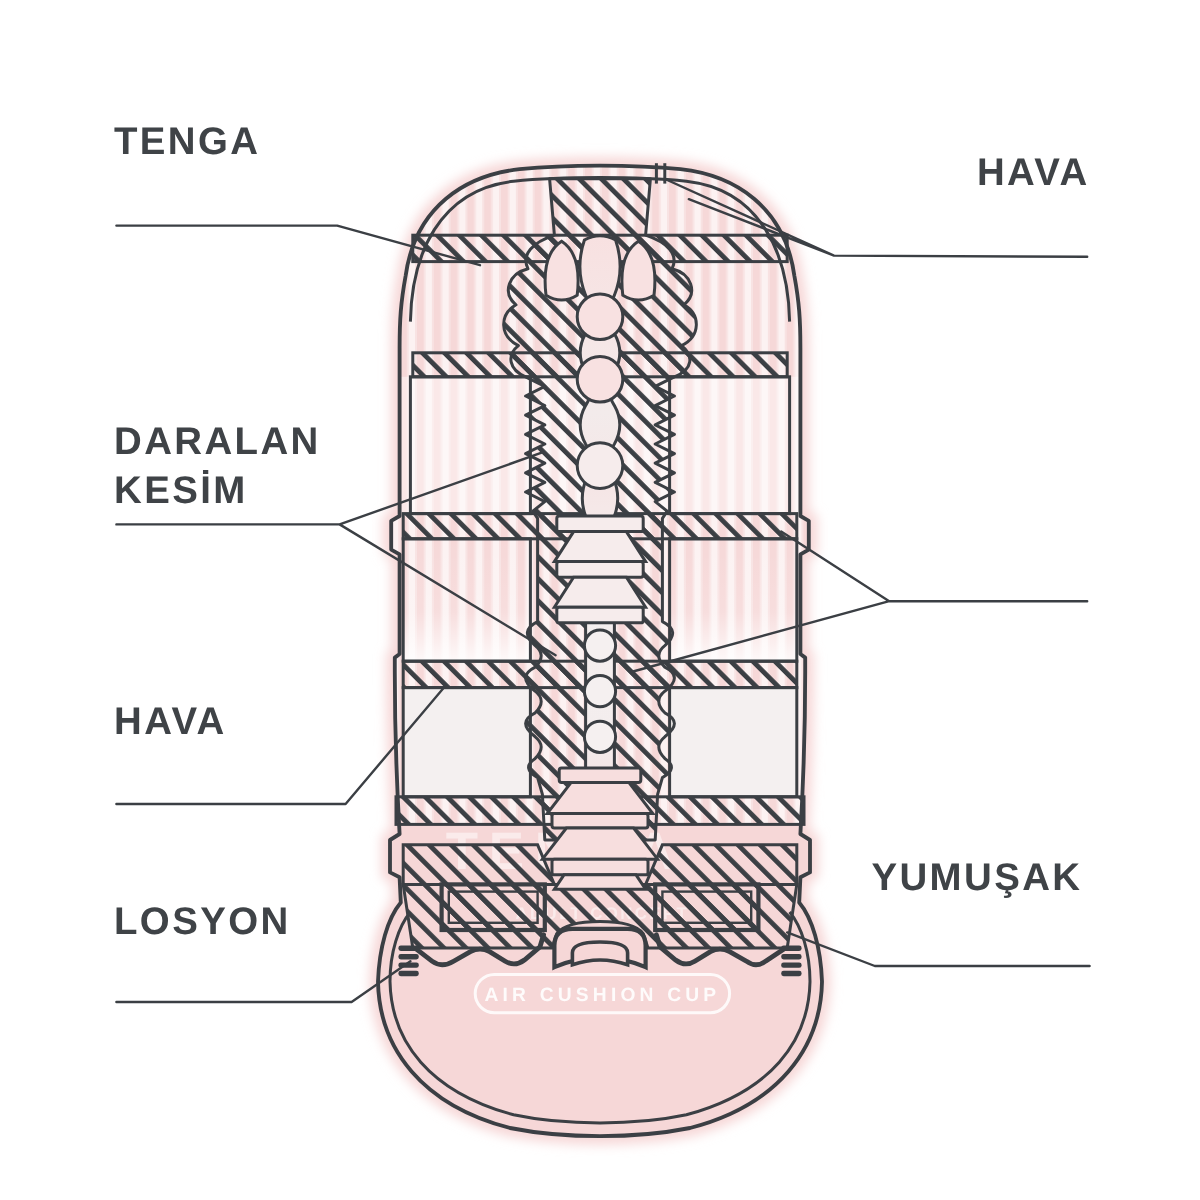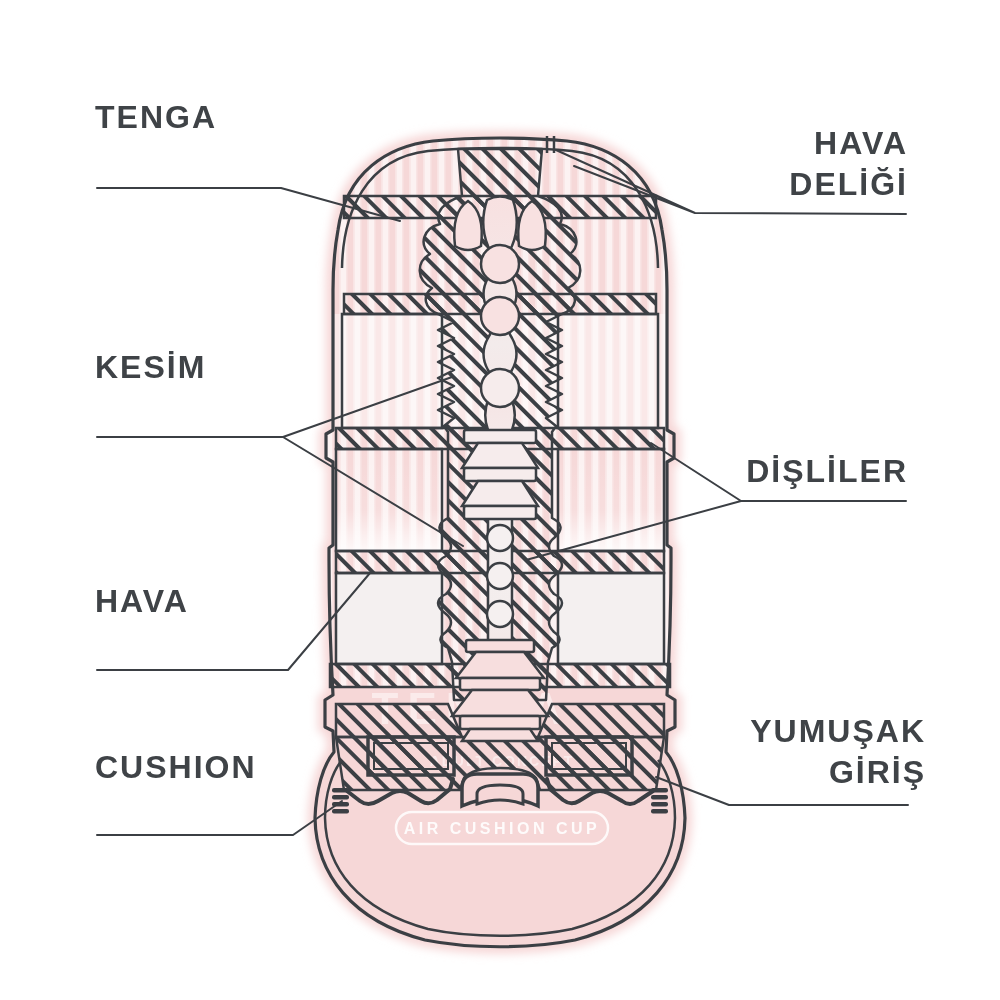--- a/index.html
+++ b/index.html
@@ -169,32 +169,28 @@
     <path d="M908 805 L729 805 L656 777"></path>
     <path d="M97 835 L293 835 L342 801"></path>
   </g>
 </svg>
 
 <div class="lbl" style="left:95px;top:97px;">
   <span>TENGA</span>
 </div>
 <div class="lbl r" style="right:92px;top:123px;">
   <span>HAVA</span>
-  <span>DELİĞİ</span>
 </div>
 <div class="lbl" style="left:95px;top:347px;">
+  <span>DARALAN</span>
   <span>KESİM</span>
-</div>
-<div class="lbl r" style="right:92px;top:451px;">
-  <span>DİŞLİLER</span>
 </div>
 <div class="lbl" style="left:95px;top:581px;">
   <span>HAVA</span>
 </div>
-<div class="lbl r" style="right:74px;top:711px;margin-left:28px;">
+<div class="lbl r" style="right:98px;top:711px;margin-left:28px;">
   <span>YUMUŞAK</span>
-  <span>GİRİŞ</span>
 </div>
 <div class="lbl" style="left:95px;top:747px;">
-  <span>CUSHION</span>
+  <span>LOSYON</span>
 </div>
 
 </div>
 
 </body></html>

